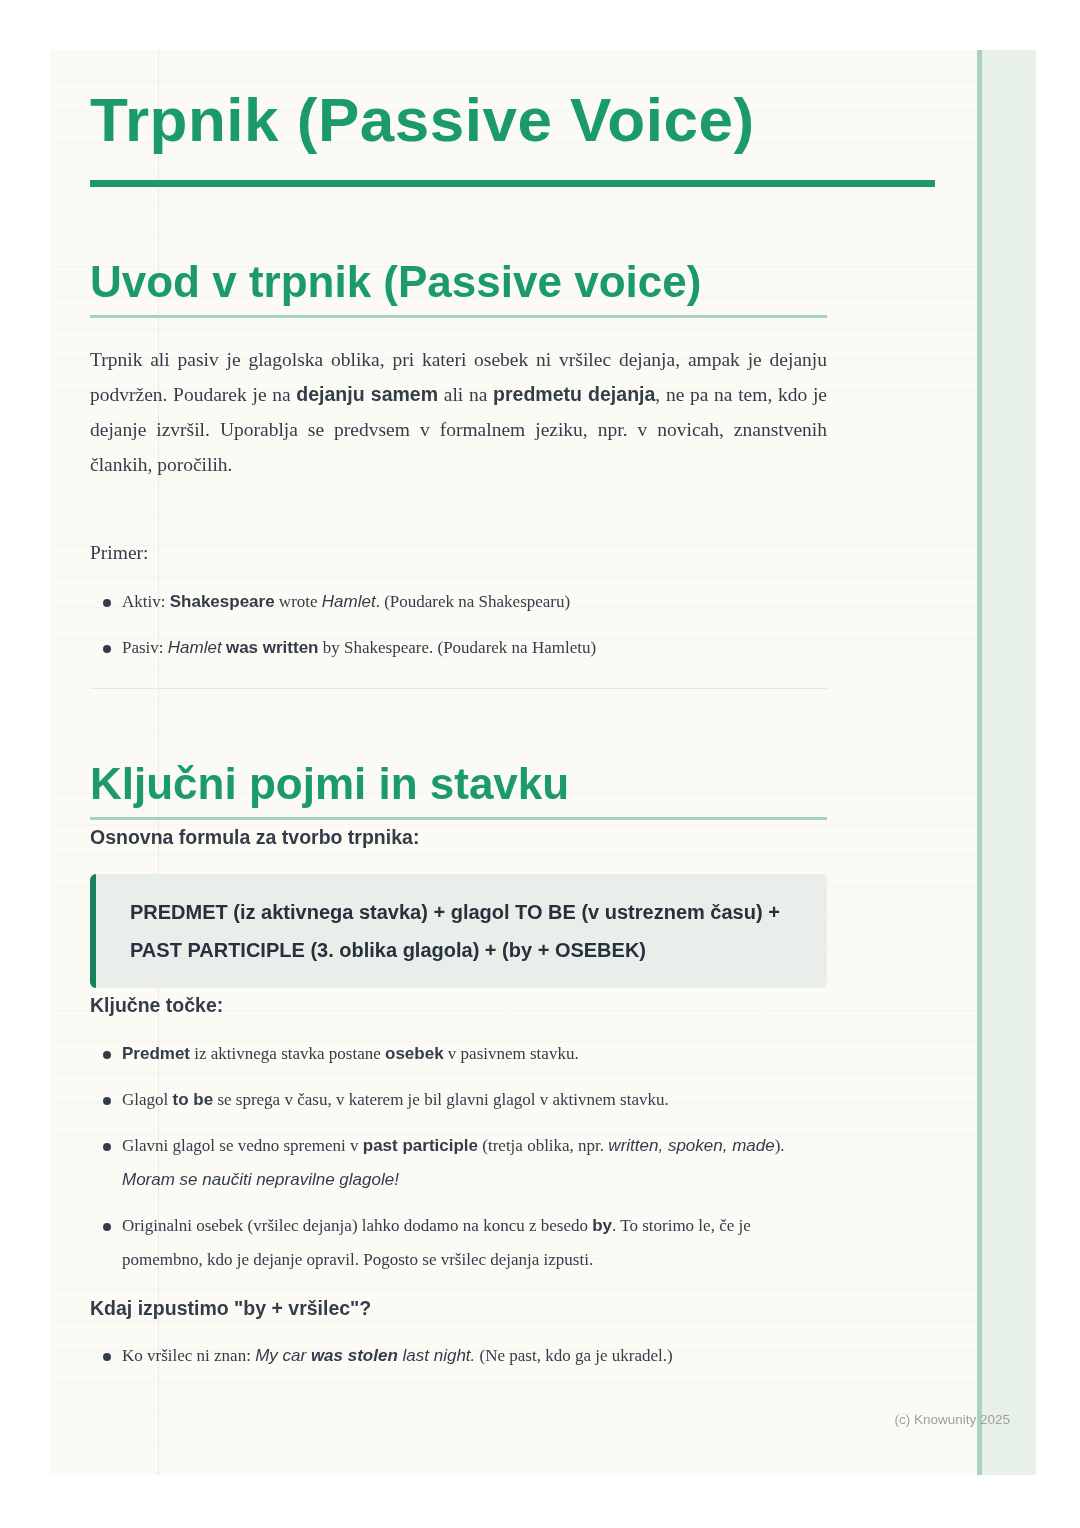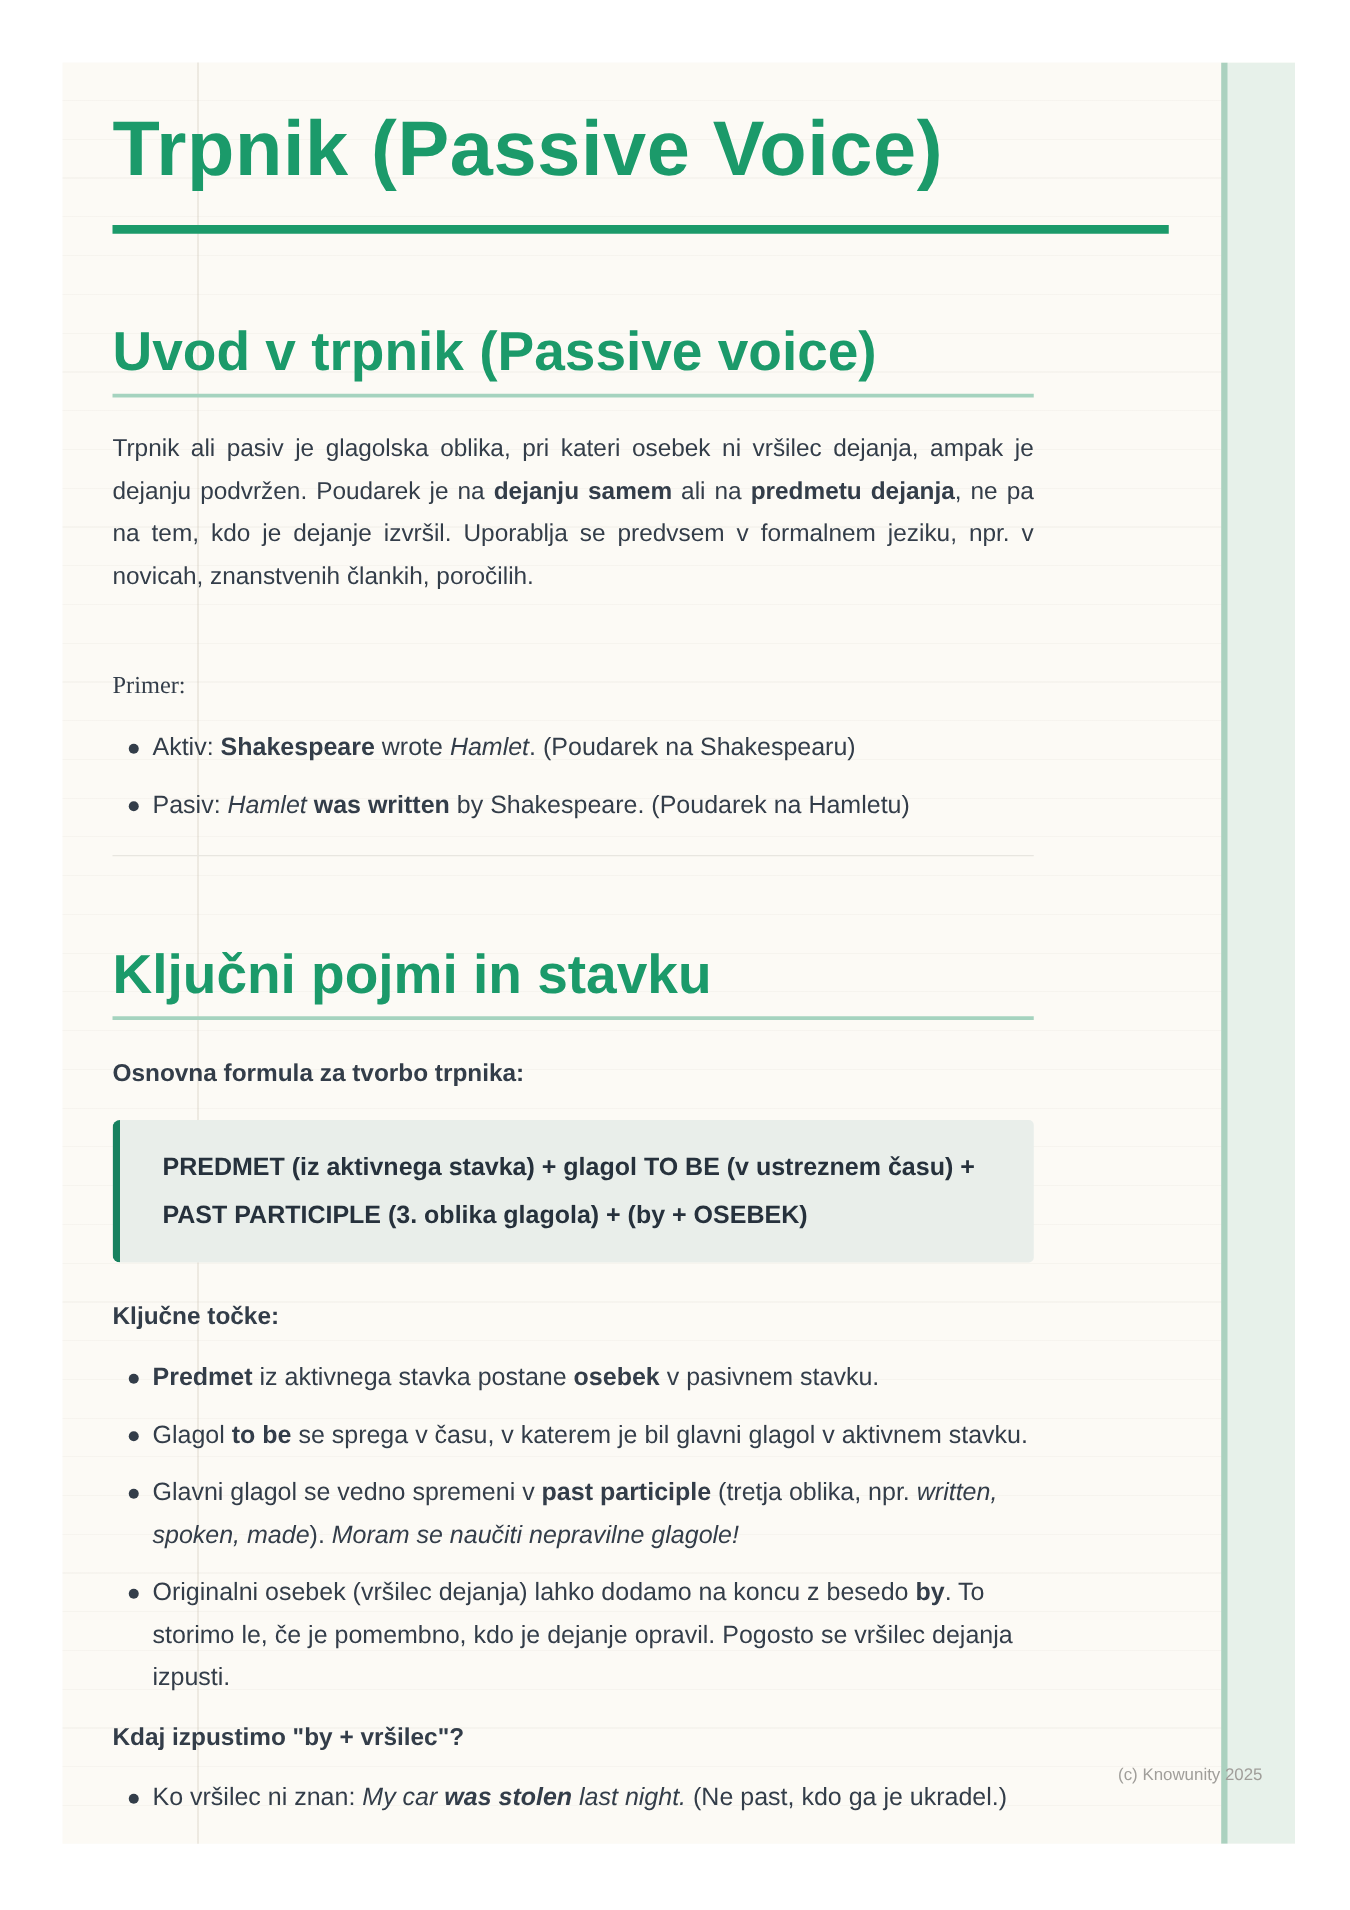--- a/index.html
+++ b/index.html
@@ -74,32 +74,31 @@
     font-size:19.5px;
     line-height:34px;
     margin-top:24px;
     text-align:justify;
   }
   .label{
     width:737px;
     font-size:19.5px;
     line-height:34px;
     font-weight:700;
-    margin-top:26px;
   }
   .label-plain{ font-weight:400; margin-top:54px;font-family:Liberation Serif, serif; }
   ul.bullet-list{
     list-style:none;
     width:737px;
     margin-top:15px;
   }
   ul.bullet-list li{
     position:relative;
     padding-left:32px;
-    font-size:20px;
+    font-size:17px;
     line-height:34px;
     margin-bottom:12px;
   }
   ul.bullet-list li::before{
     content:"";
     position:absolute;
     left:13px; top:14px;
     width:8px; height:8px;
     border-radius:50%;
     background:var(--body-text);
@@ -114,21 +113,21 @@
     margin-top:20px;
     background:var(--formula-bg);
     border-left:6px solid var(--accent-dark);
     border-radius:6px 4px 4px 6px;
     padding:19px 28px 19px 34px;
     font-size:20px;
     line-height:38px;
     font-weight:700;
     color:#26313c;
   }
-  .seg-n{ font-weight:inherit; }
+  .seg-n{ font-weight:inherit;font-family:Liberation Serif, serif; }
   .seg-b{ font-weight:700; }
   .seg-i{ font-style:italic; }
   .seg-bi{ font-weight:700; font-style:italic; }
   .watermark{
     position:absolute;
     top:1362px;
     right:26px;
     font-size:13.5px;
     color:var(--watermark);
     z-index:2;

